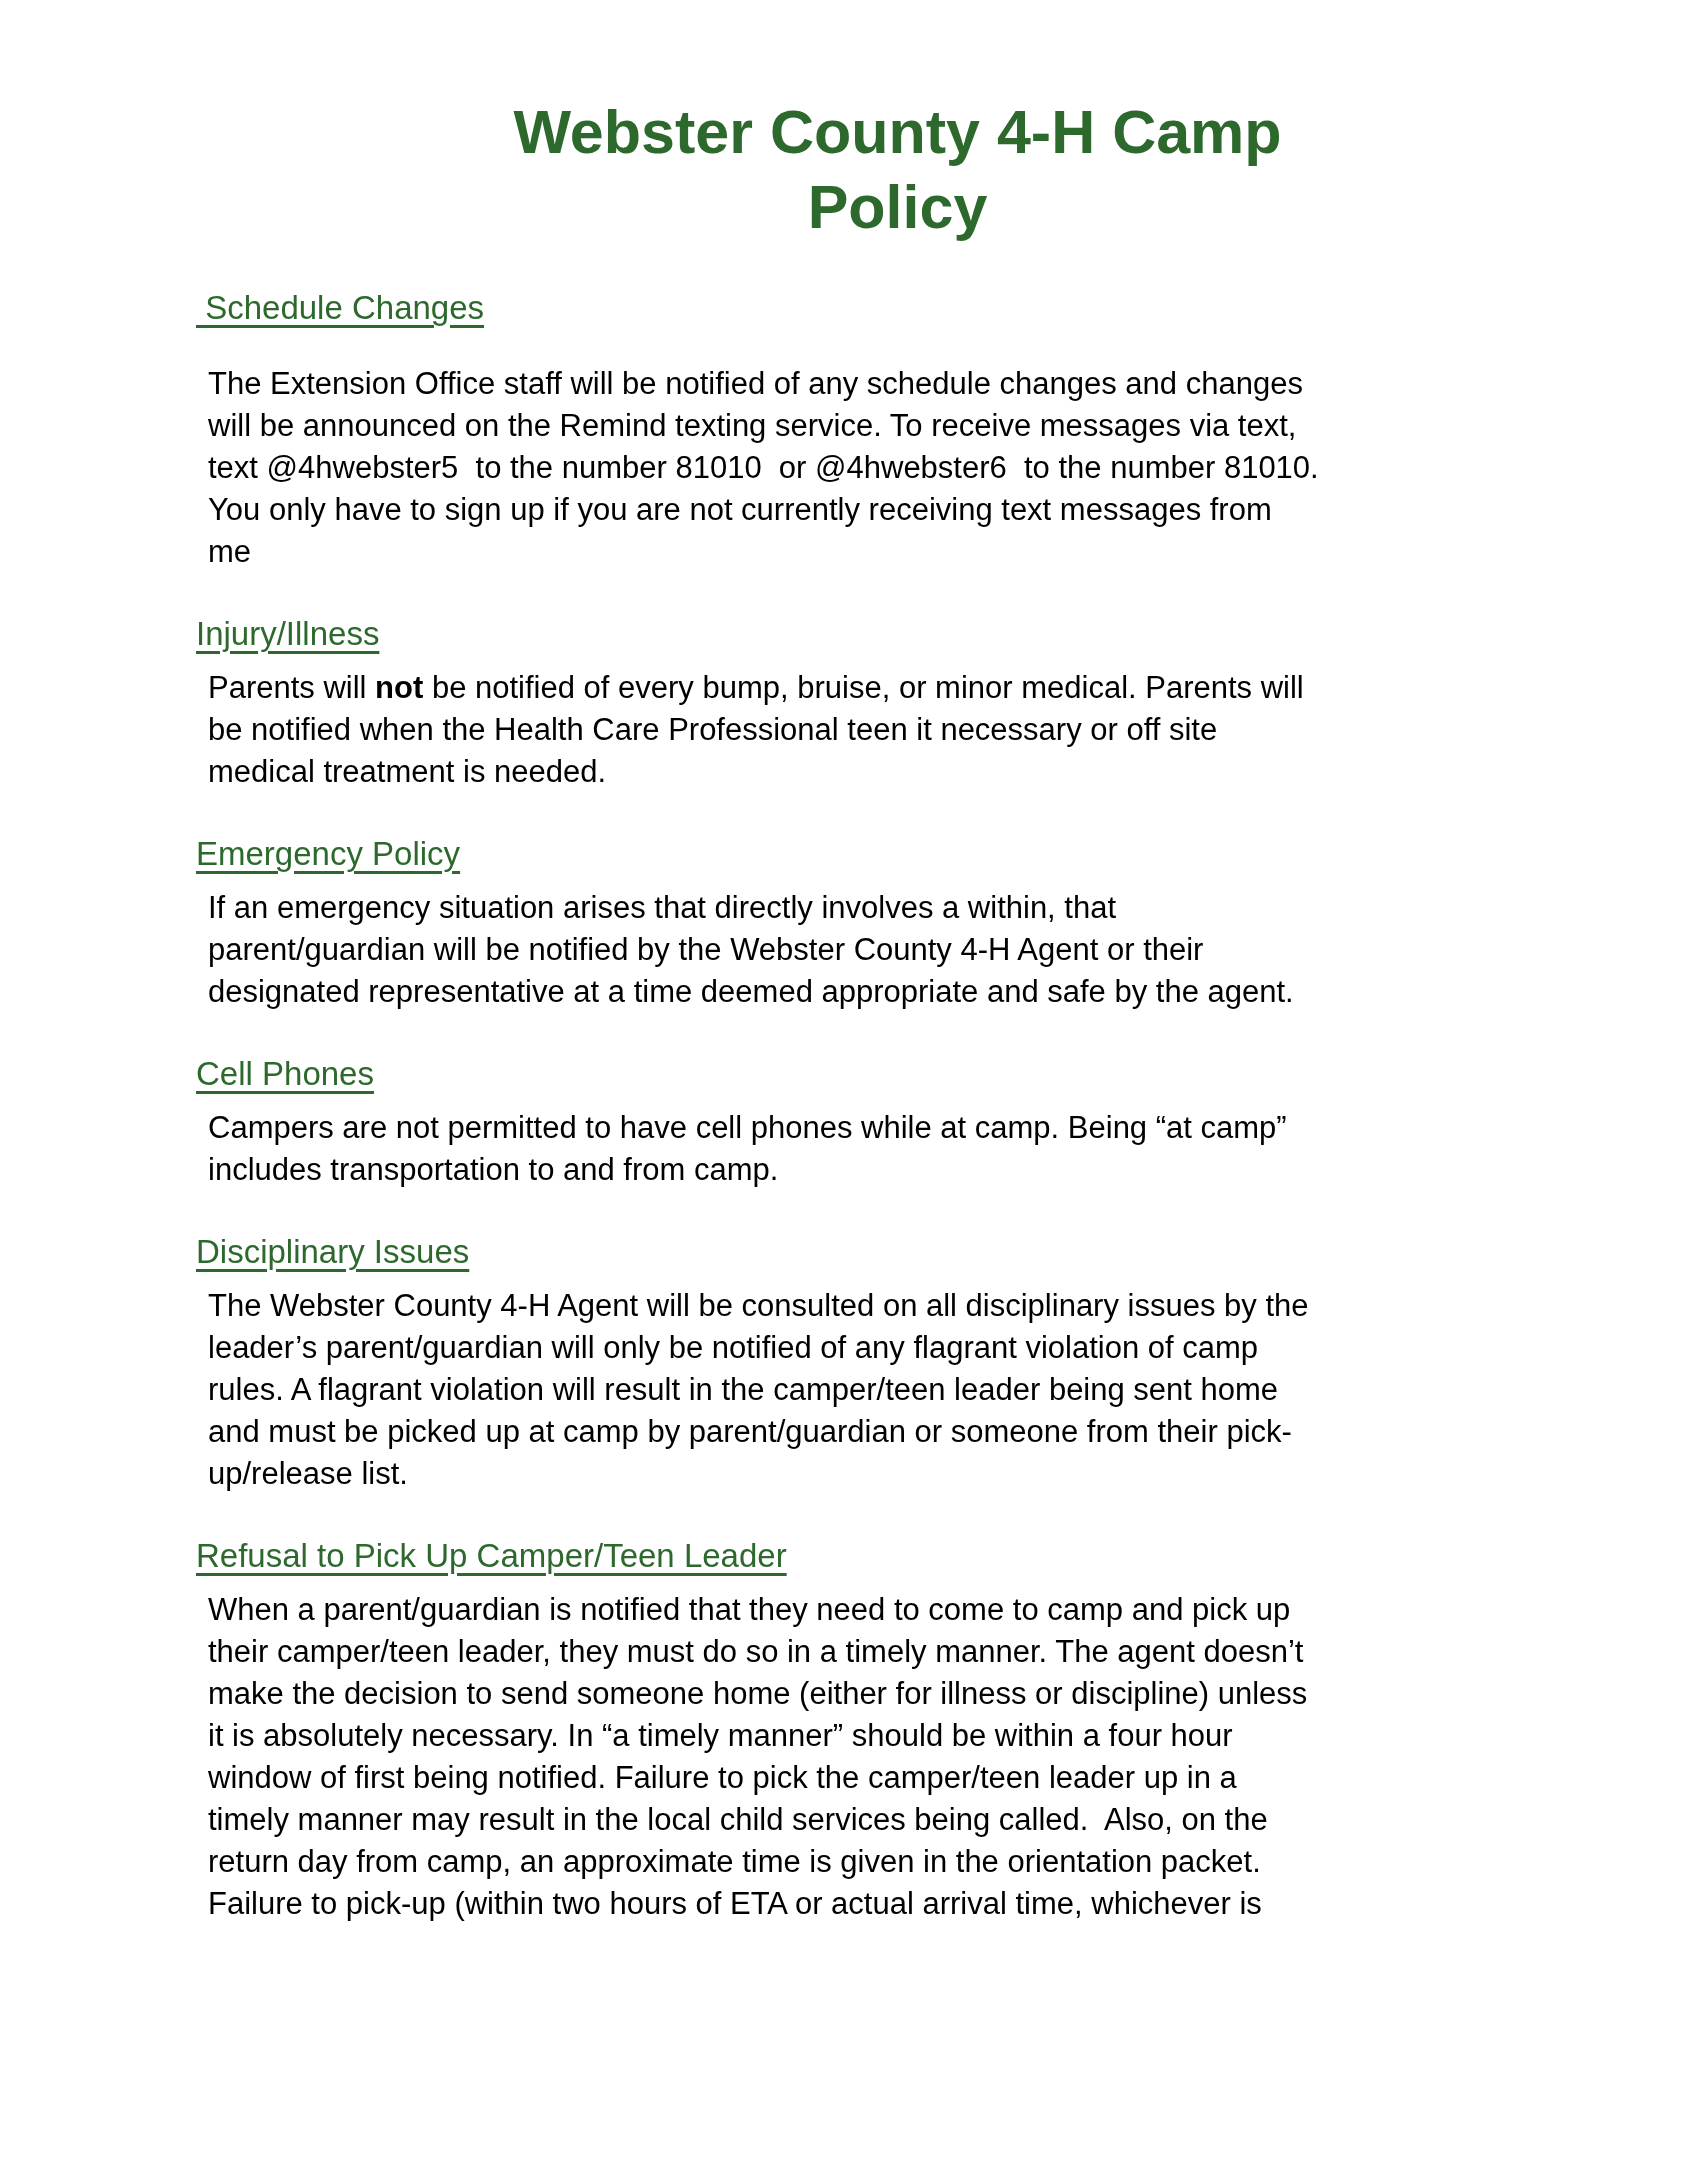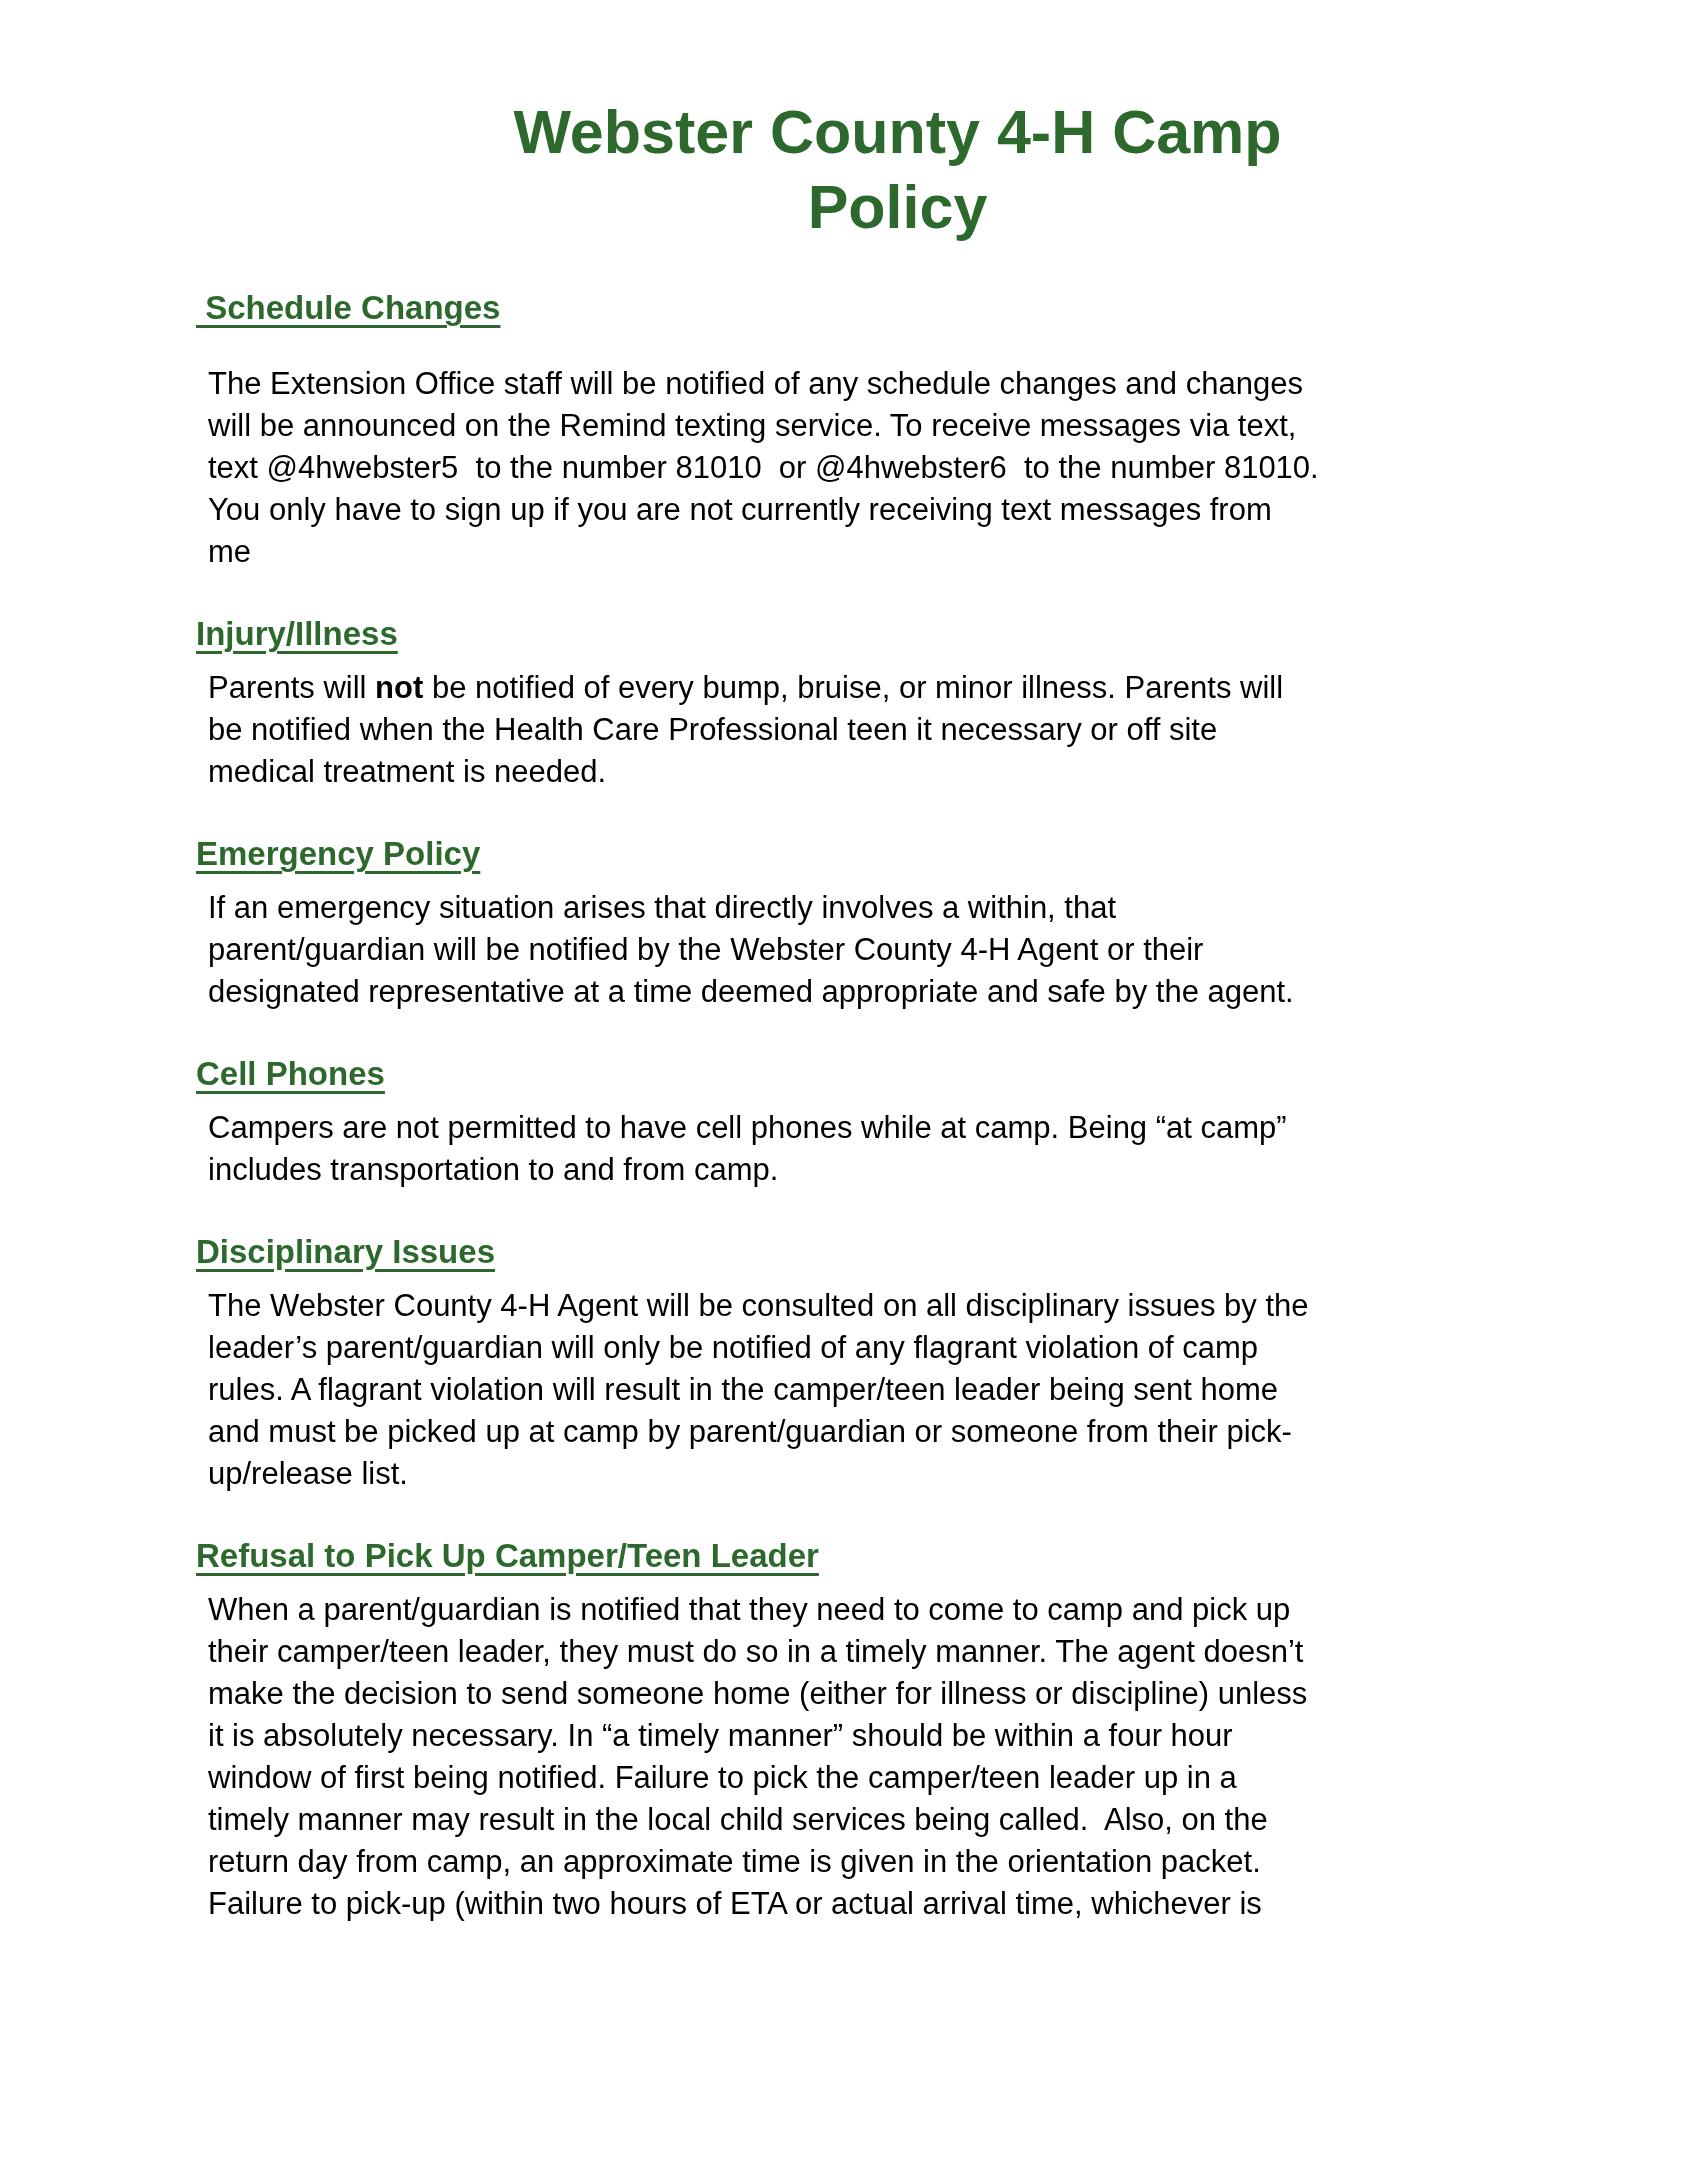--- a/index.html
+++ b/index.html
@@ -21,21 +21,21 @@
     font-weight: bold;
     font-size: 61px;
     line-height: 75px;
     margin: 0 0 42px 0;
   }
   .doc-title .t-line { white-space: pre; }
   .section { margin-top: 40px; }
   .section.first { margin-top: 0; }
   .heading {
     color: var(--green);
-    font-weight: bold;
+    font-weight: normal;
     font-size: 33px;
     line-height: 42px;
     margin: 0 0 2px 0;
     white-space: pre;
   }
   .heading.gap-below { margin-bottom: 34px; }
   .heading .u {
     text-decoration: underline;
     text-decoration-color: var(--green);
     text-decoration-thickness: 3px;
@@ -66,21 +66,21 @@
       <div class="line">will be announced on the Remind texting service. To receive messages via text,</div>
       <div class="line">text @4hwebster5  to the number 81010  or @4hwebster6  to the number 81010.</div>
       <div class="line">You only have to sign up if you are not currently receiving text messages from</div>
       <div class="line">me</div>
     </div>
   </div>
 
   <div class="section">
     <h2 class="heading"><span class="u">Injury/Illness</span></h2>
     <div class="para">
-      <div class="line"><span>Parents will </span><span class="b">not</span><span> be notified of every bump, bruise, or minor illness. Parents will</span></div>
+      <div class="line"><span>Parents will </span><span class="b">not</span><span> be notified of every bump, bruise, or minor medical. Parents will</span></div>
       <div class="line">be notified when the Health Care Professional teen it necessary or off site</div>
       <div class="line">medical treatment is needed.</div>
     </div>
   </div>
 
   <div class="section">
     <h2 class="heading"><span class="u">Emergency Policy</span></h2>
     <div class="para">
       <div class="line">If an emergency situation arises that directly involves a within, that</div>
       <div class="line">parent/guardian will be notified by the Webster County 4-H Agent or their</div>

